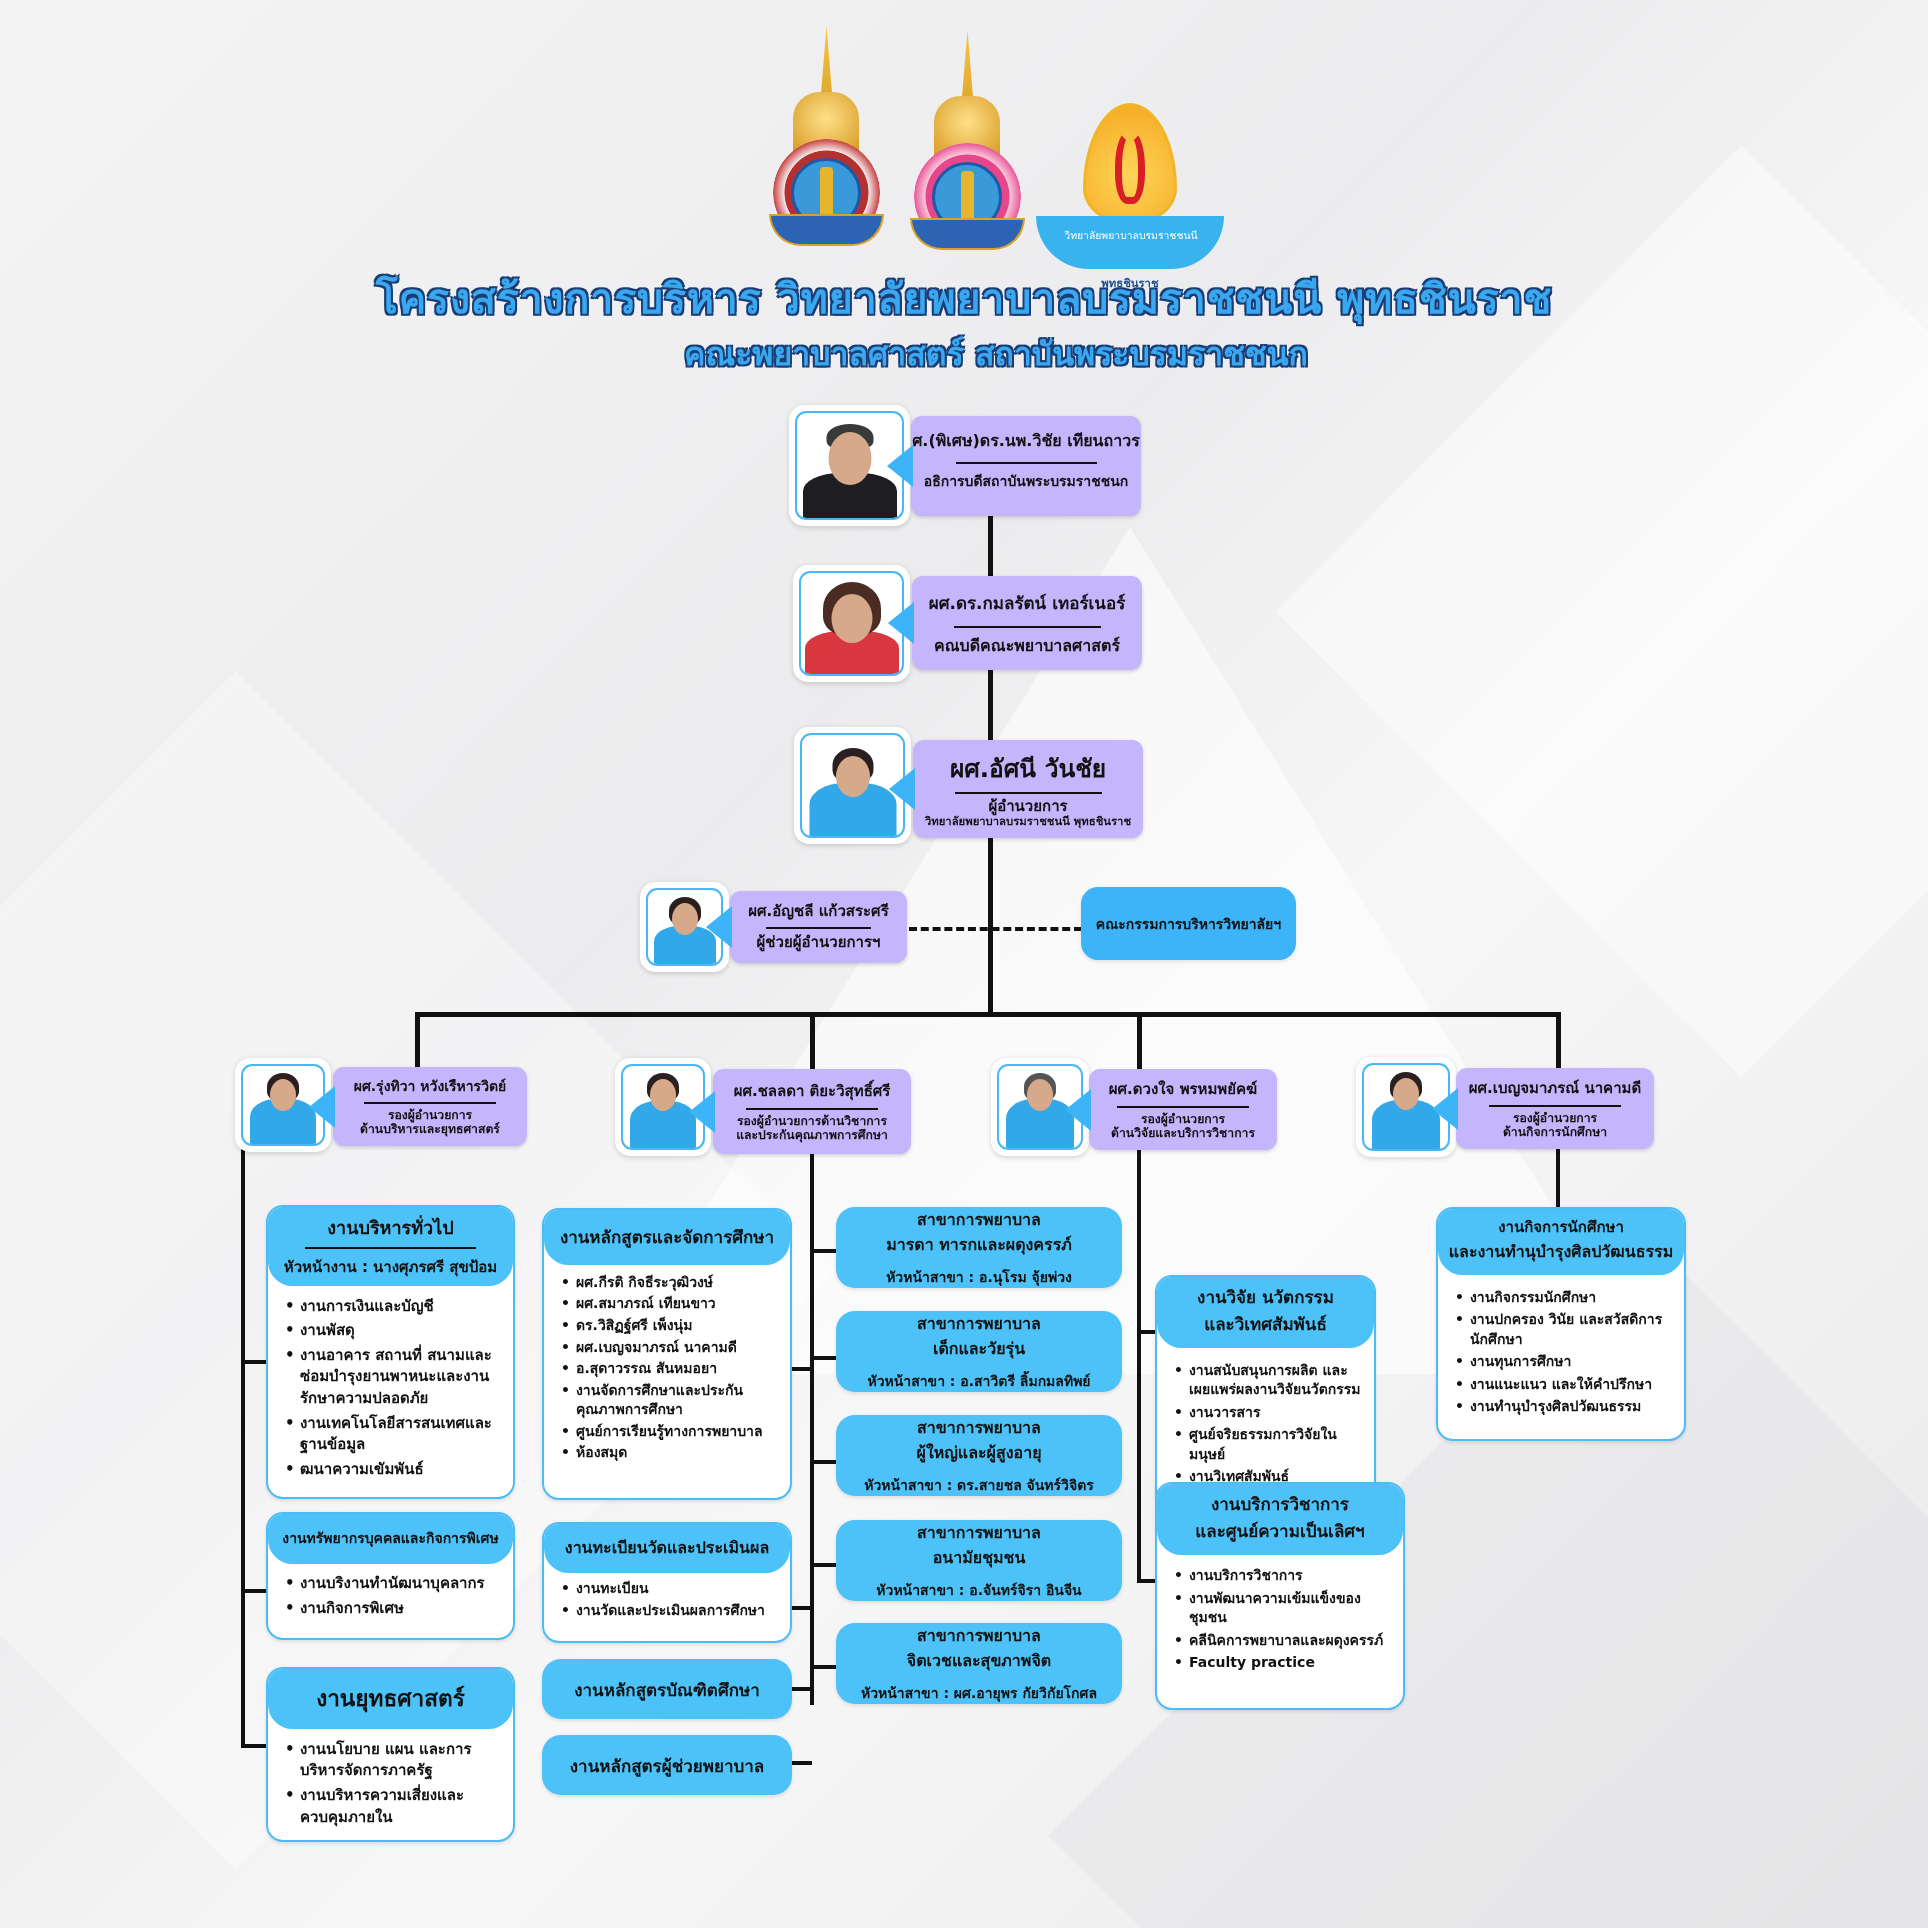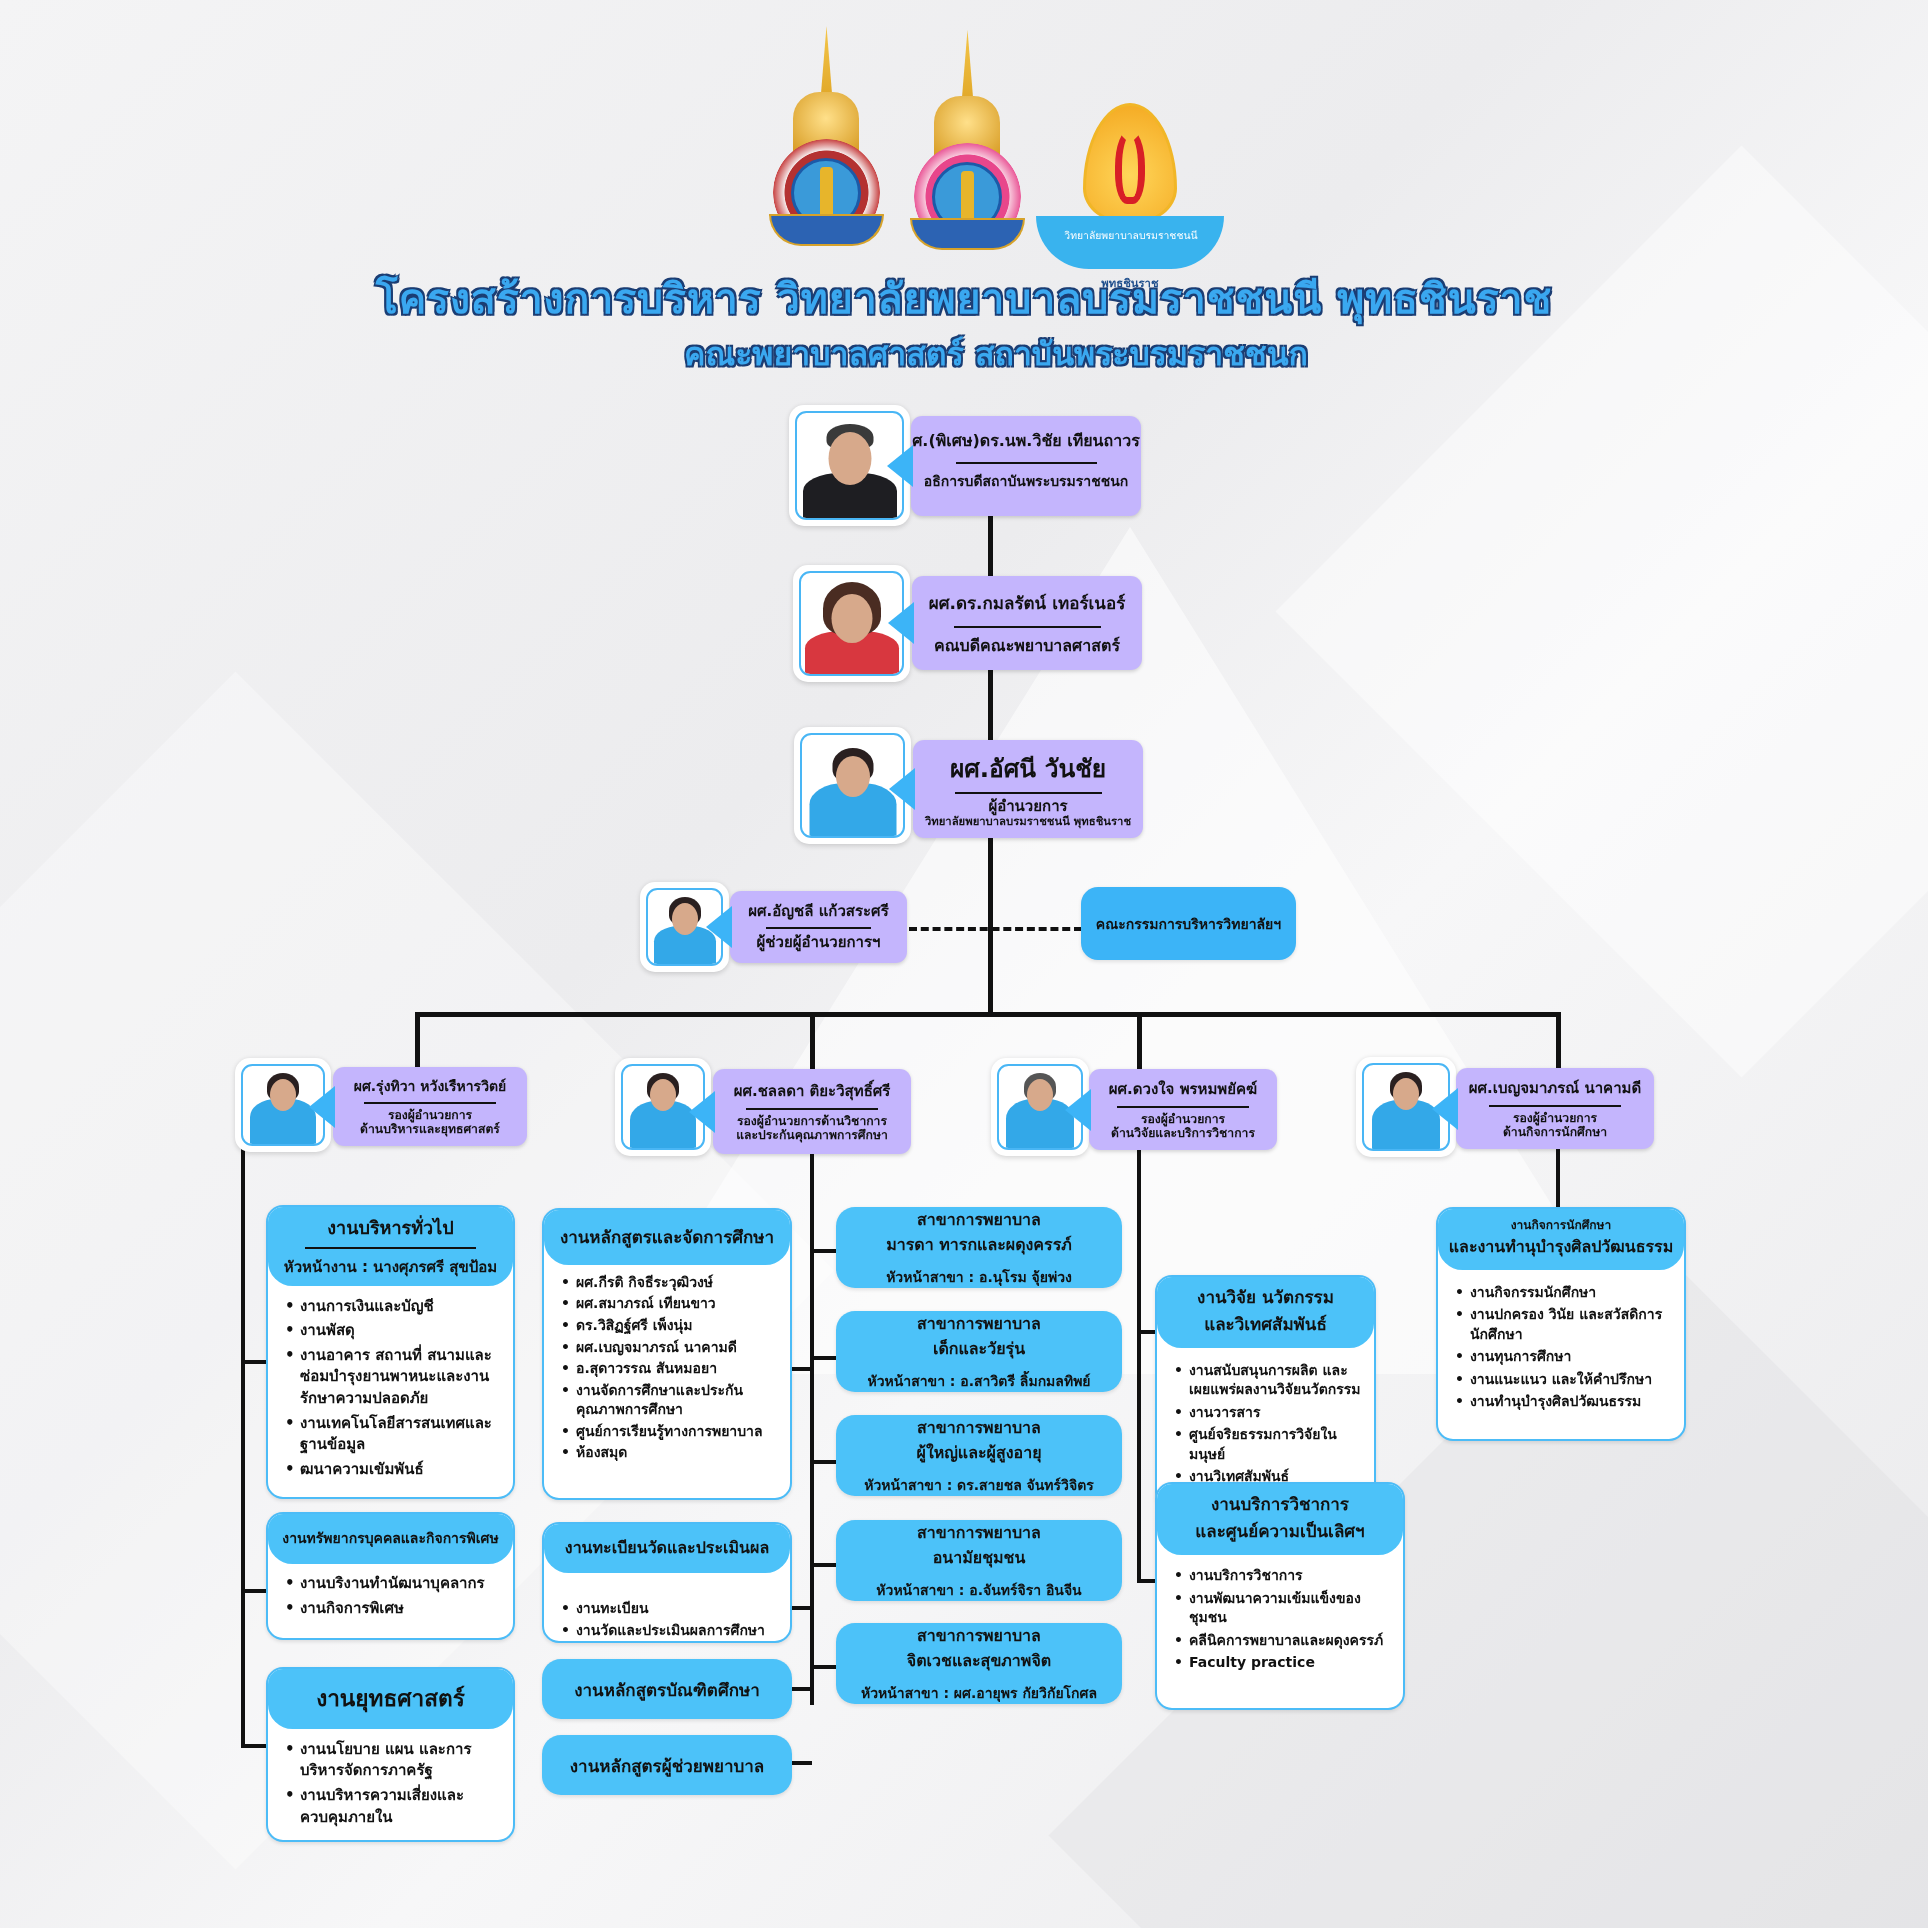--- a/index.html
+++ b/index.html
@@ -339,21 +339,21 @@
     <li style="font-size:14px; line-height:1.35;">ศูนย์การเรียนรู้ทางการพยาบาล</li>
     <li style="font-size:14px; line-height:1.35;">ห้องสมุด</li>
   </ul>
 </div>
 
 <div class="dept" style="left:542px; top:1522px; width:250px; height:121px;">
   <div class="dept-head" style="padding:11.3px 1.9px 13px;">
     <div style="font-size:16px;">งานทะเบียนวัดและประเมินผล</div>
   </div>
   <ul style="padding-top:5.6px;">
-    <li style="font-size:14px; line-height:1.35;margin-top:20px;">งานทะเบียน</li>
+    <li style="font-size:14px; line-height:1.35;">งานทะเบียน</li>
     <li style="font-size:14px; line-height:1.35;">งานวัดและประเมินผลการศึกษา</li>
   </ul>
 </div>
 
 <div class="pill" style="left:542px; top:1659px; width:250px; height:60px; font-size:17px;">
   <span>งานหลักสูตรบัณฑิตศึกษา</span>
 </div>
 <div class="pill" style="left:542px; top:1735px; width:250px; height:60px; font-size:17px;">
   <span>งานหลักสูตรผู้ช่วยพยาบาล</span>
 </div>
@@ -411,21 +411,21 @@
   <ul style="padding-top:11.3px;">
     <li style="font-size:14px; line-height:1.4;">งานบริการวิชาการ</li>
     <li style="font-size:14px; line-height:1.4;">งานพัฒนาความเข้มแข็งของชุมชน</li>
     <li style="font-size:14px; line-height:1.4;">คลีนิคการพยาบาลและผดุงครรภ์</li>
     <li style="font-size:14px; line-height:1.4;">Faculty practice</li>
   </ul>
 </div>
 
 <div class="dept" style="left:1436px; top:1207px; width:250px; height:234px;">
   <div class="dept-head" style="padding:5.6px 1.9px 11.3px;">
-    <div style="font-size:12px;">งานกิจการนักศึกษา</div>
+    <div style="font-size:15px;">งานกิจการนักศึกษา</div>
     <div style="font-size:16px;">และงานทำนุบำรุงศิลปวัฒนธรรม</div>
   </div>
   <ul style="padding-top:13px;">
     <li style="font-size:14px; line-height:1.4;">งานกิจกรรมนักศึกษา</li>
     <li style="font-size:14px; line-height:1.4;">งานปกครอง วินัย และสวัสดิการนักศึกษา</li>
     <li style="font-size:14px; line-height:1.4;">งานทุนการศึกษา</li>
     <li style="font-size:14px; line-height:1.4;">งานแนะแนว และให้คำปรึกษา</li>
     <li style="font-size:14px; line-height:1.4;">งานทำนุบำรุงศิลปวัฒนธรรม</li>
   </ul>
 </div>

